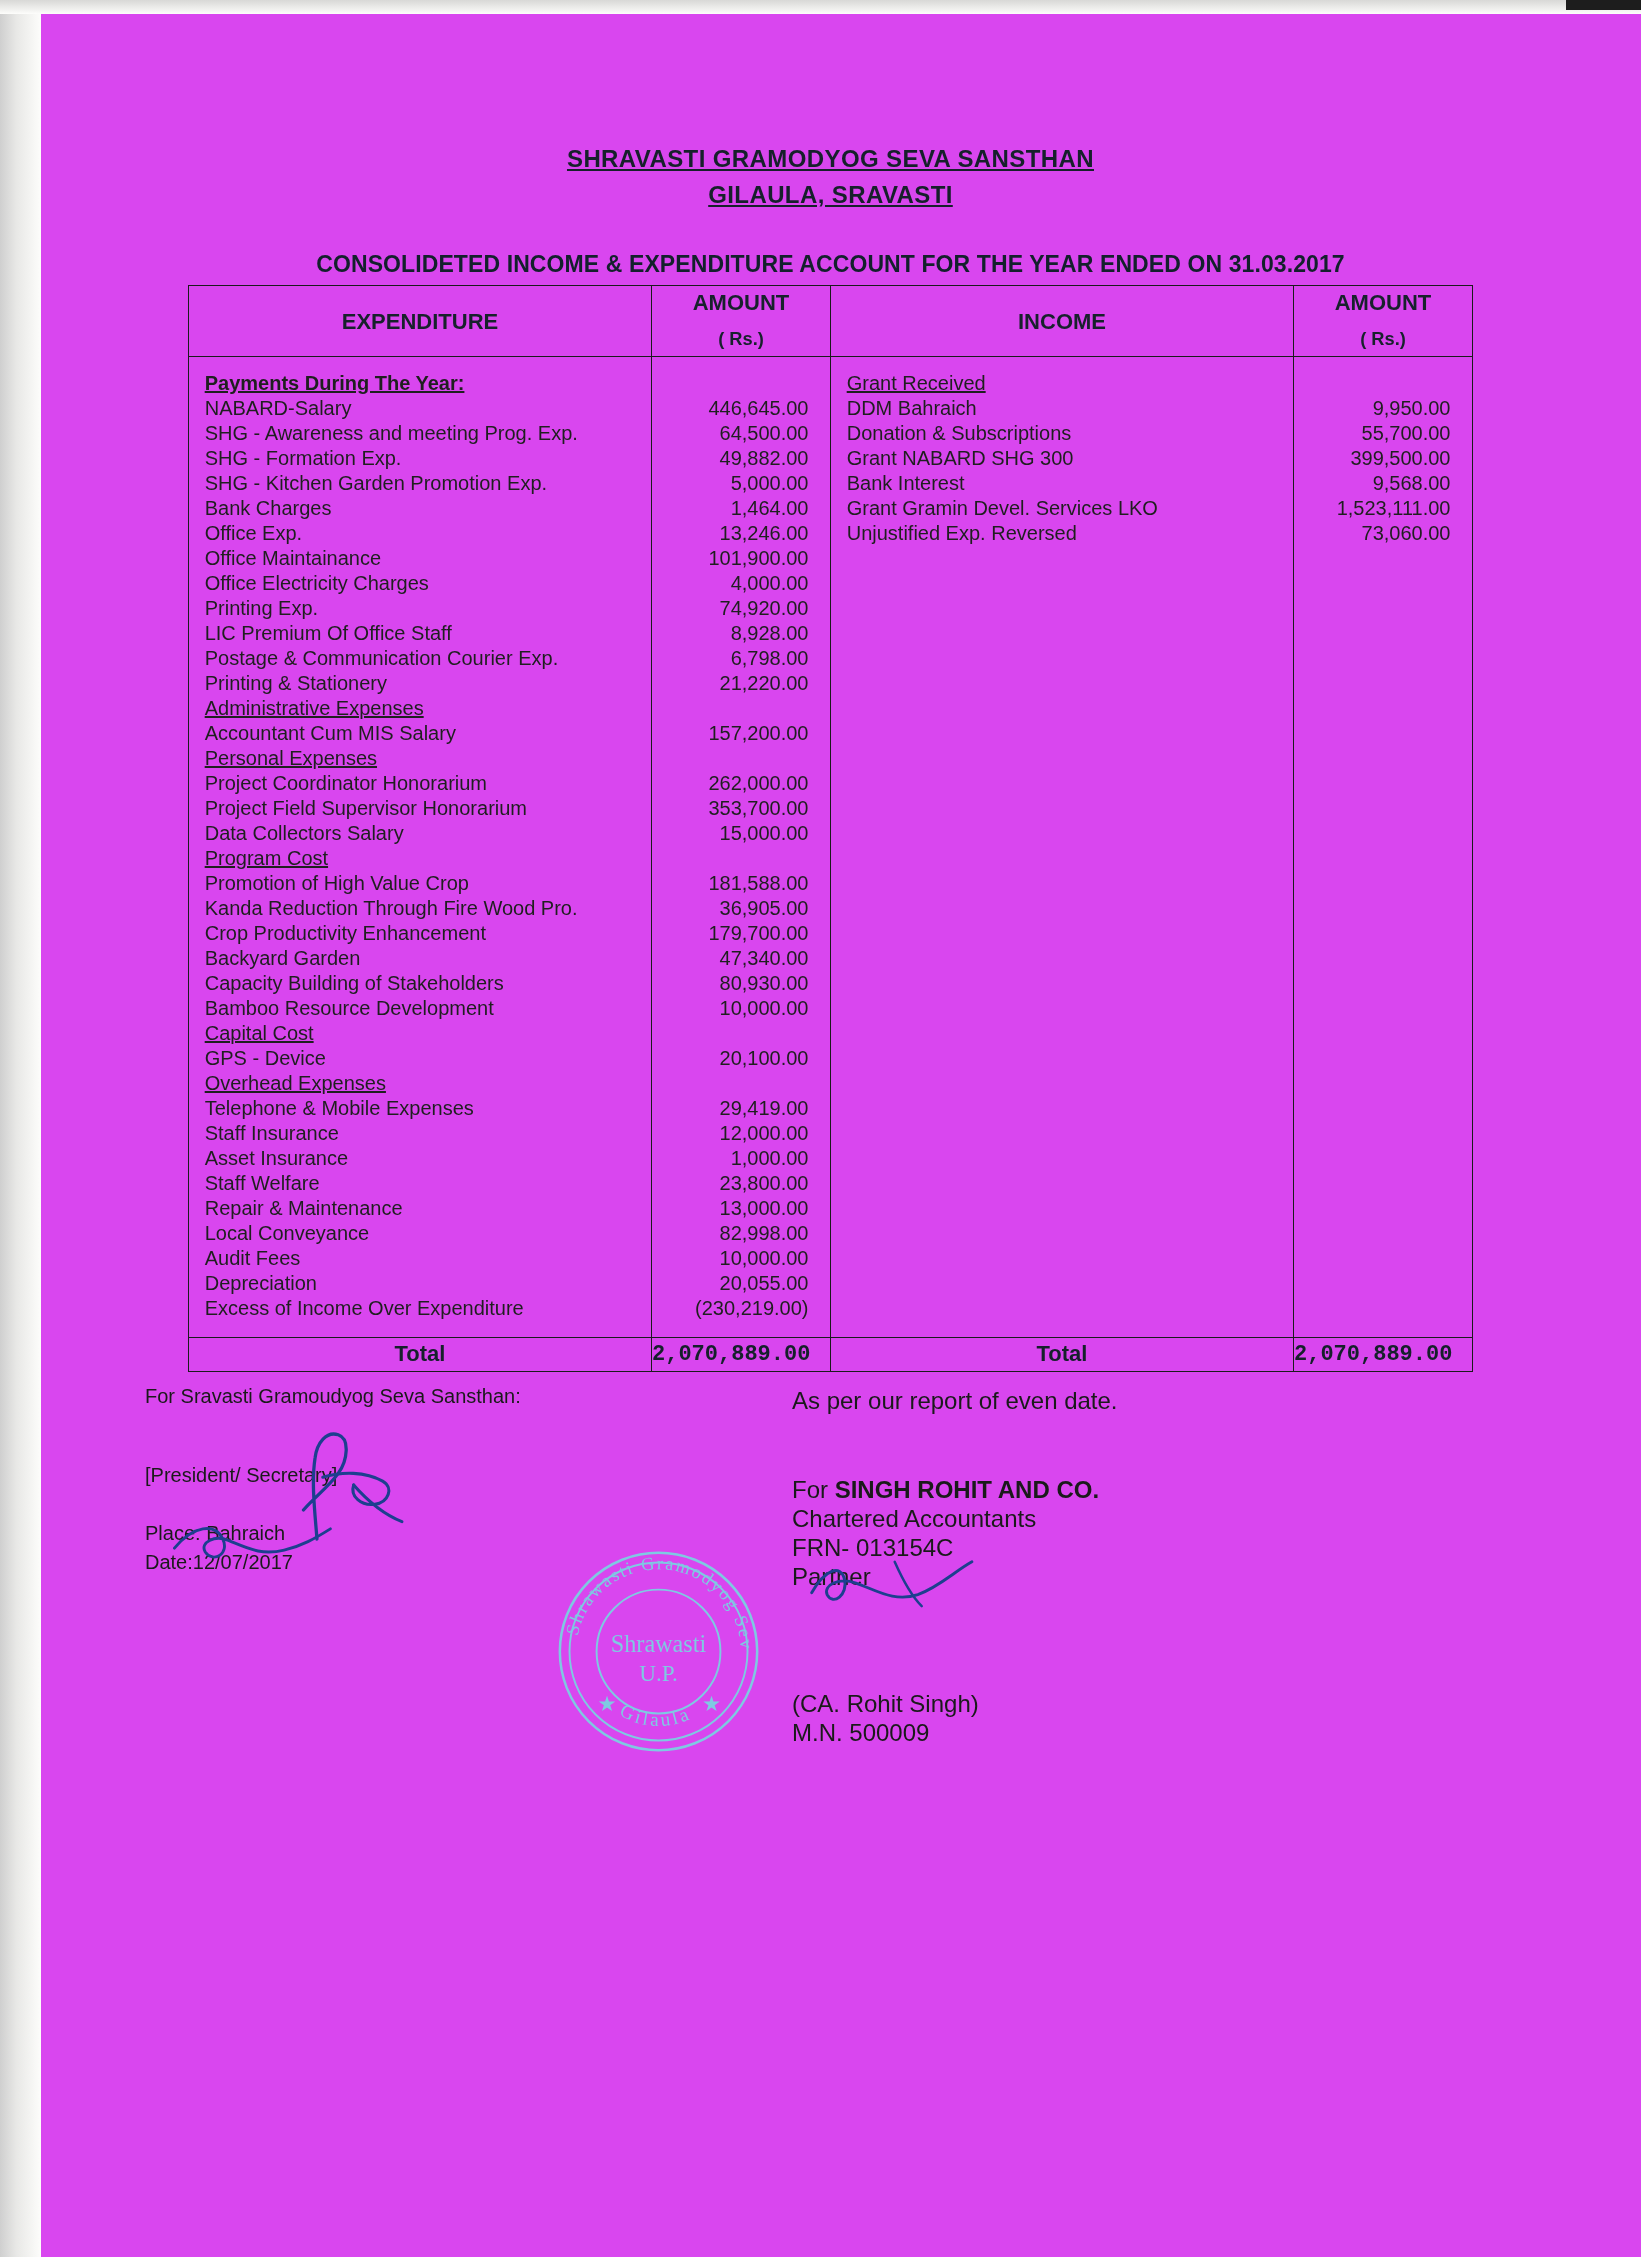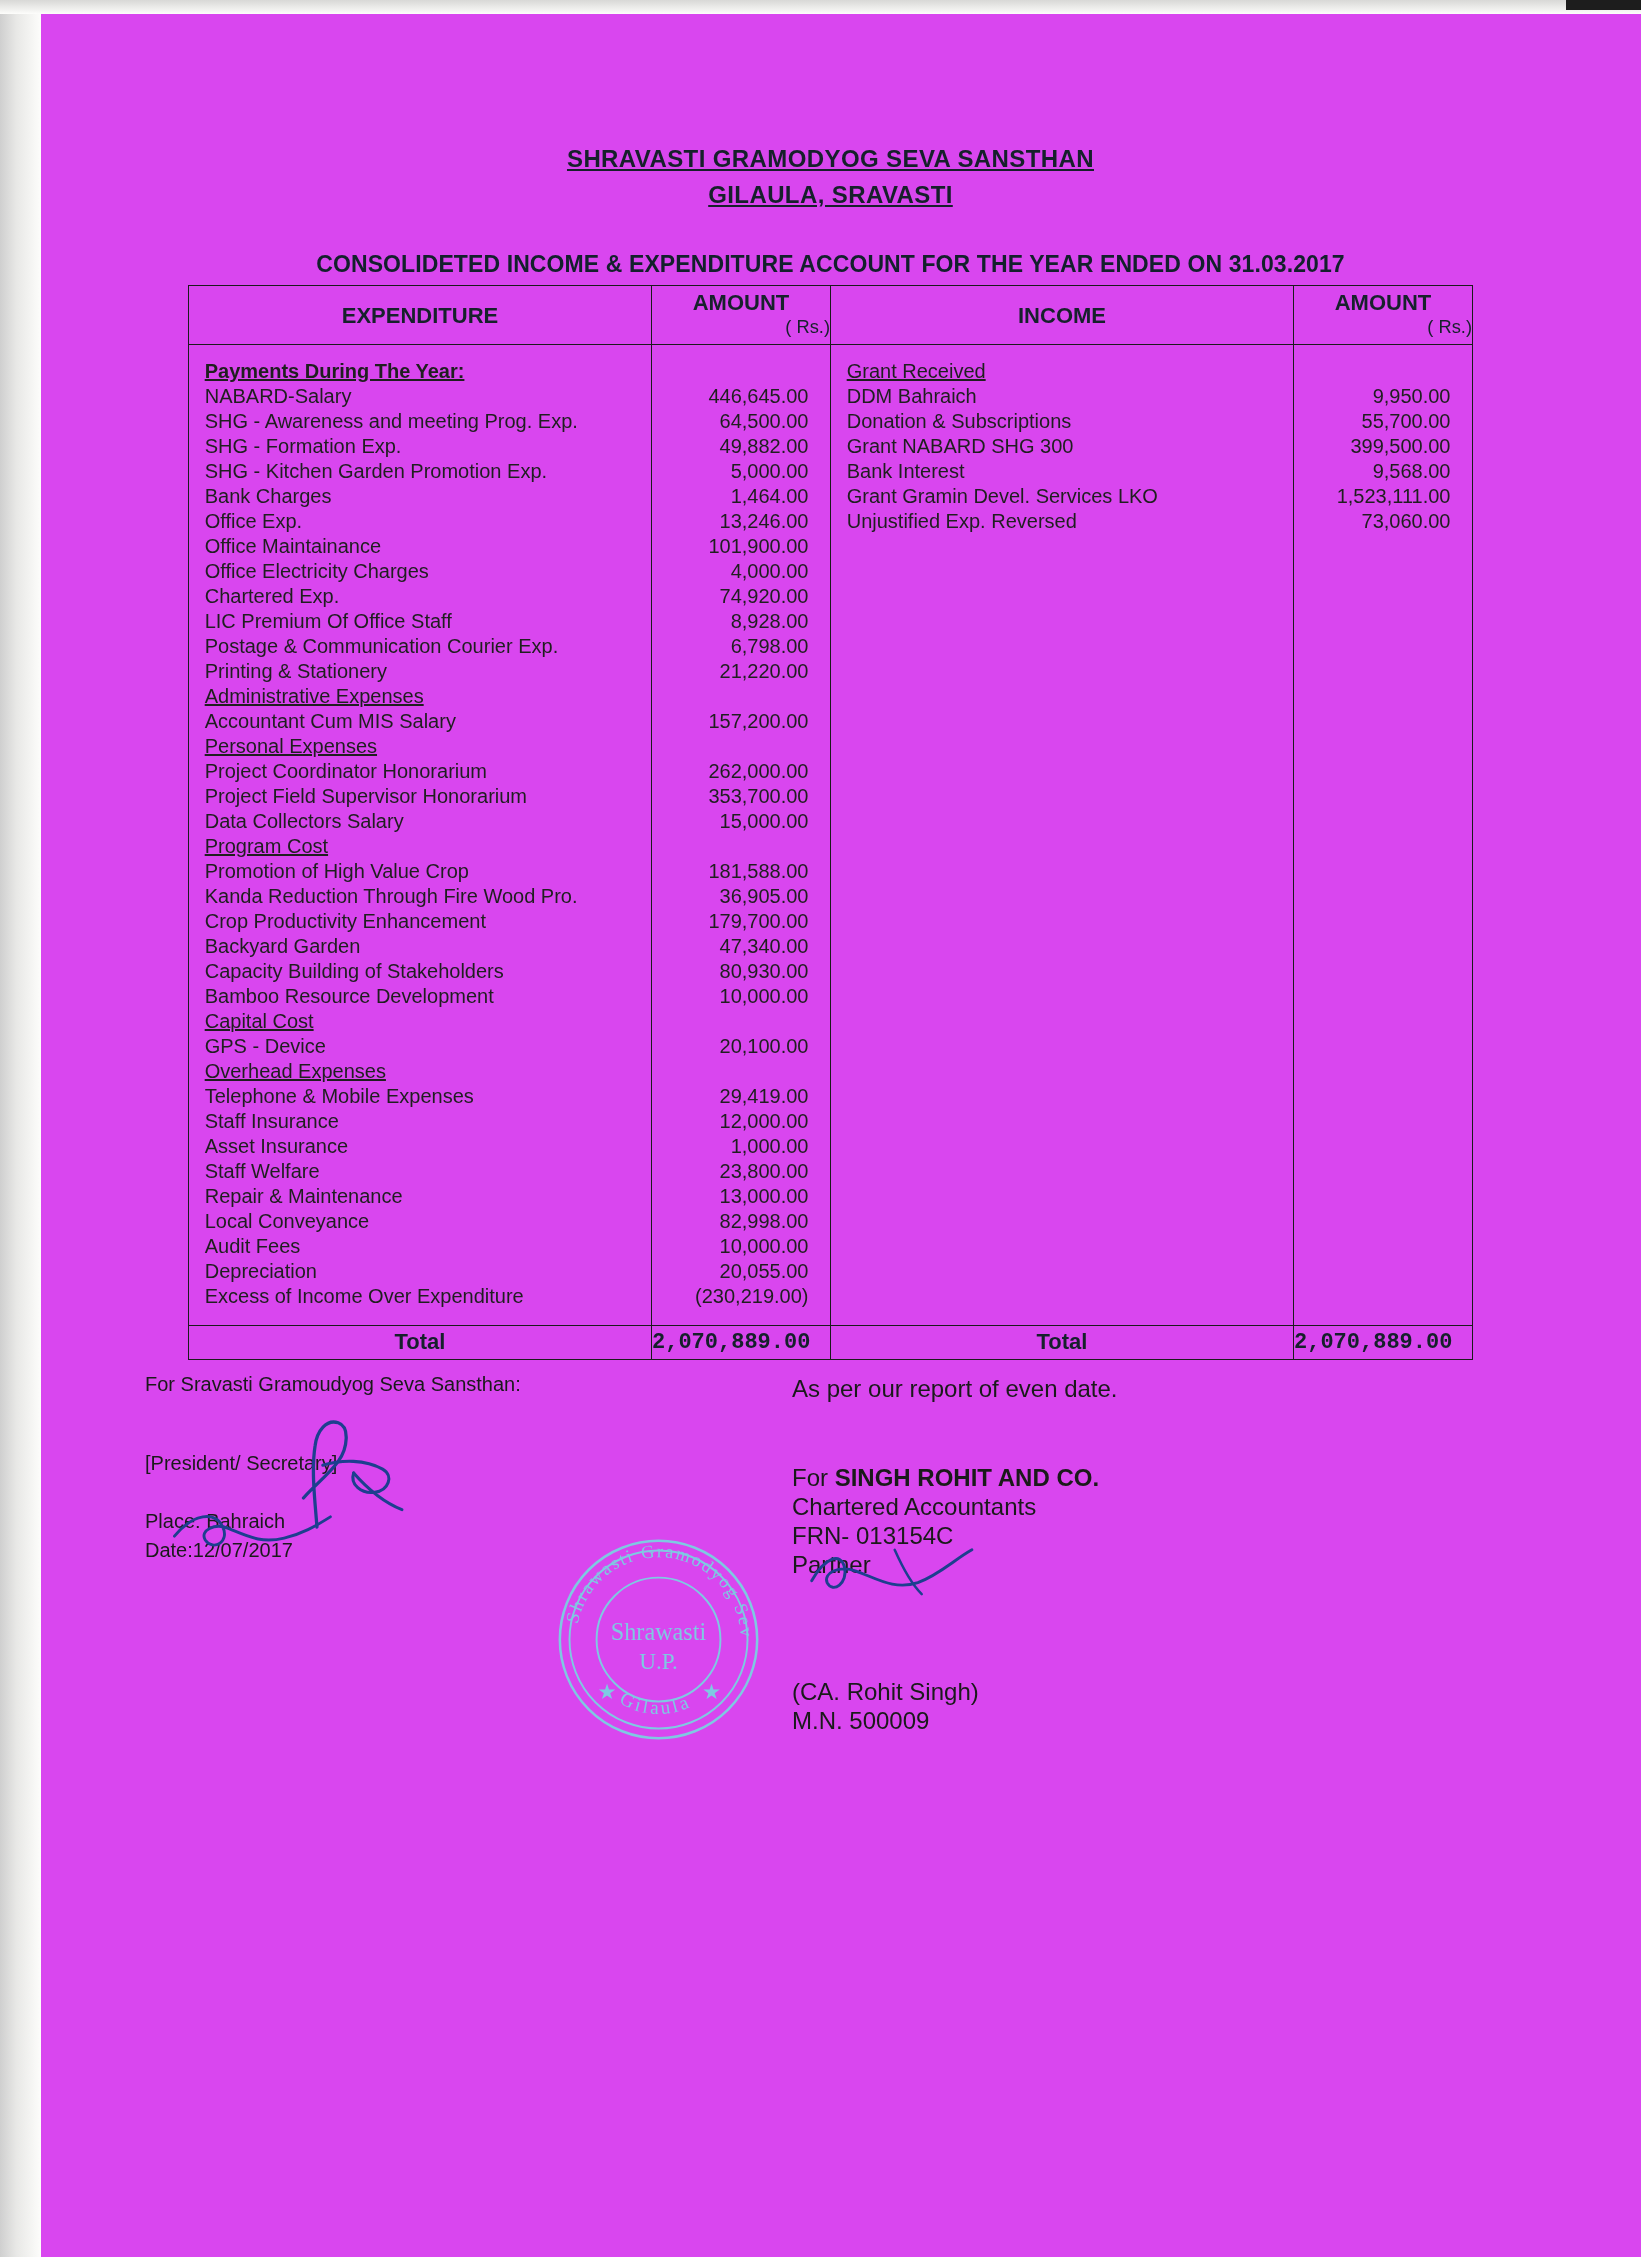--- a/index.html
+++ b/index.html
@@ -86,23 +86,24 @@
   }
   table.ie th {
     font-size: 22px;
     font-weight: bold;
     text-align: center;
     padding: 3.9px 0 1.9px 0;
     color: #17212c;
   }
   .rs-line {
     font-size: 18.3px;
-    font-weight: normal;
-    text-align: right;
+    font-weight: bold;
+    text-align: center;
     padding-bottom: 3.9px;
+    margin-top: 12px;
   }
   .col-desc { width: 463px; }
   .col-amt  { width: 179px; }
   td.body-cell {
     vertical-align: top;
     padding: 0;
   }
   ul.lines {
     list-style: none;
     margin: 8px;
@@ -240,21 +241,21 @@
             <ul class="lines desc" id="exp-desc">
                 <li class="heading">Payments During The Year:</li>
                 <li>NABARD-Salary</li>
                 <li>SHG - Awareness and meeting Prog. Exp.</li>
                 <li>SHG - Formation Exp.</li>
                 <li>SHG - Kitchen Garden Promotion Exp.</li>
                 <li>Bank Charges</li>
                 <li>Office Exp.</li>
                 <li>Office Maintainance</li>
                 <li>Office Electricity Charges</li>
-                <li>Chartered Exp.</li>
+                <li>Printing Exp.</li>
                 <li>LIC Premium Of Office Staff</li>
                 <li>Postage &amp; Communication Courier Exp.</li>
                 <li>Printing &amp; Stationery</li>
                 <li class="sub">Administrative Expenses</li>
                 <li>Accountant Cum MIS Salary</li>
                 <li class="sub">Personal Expenses</li>
                 <li>Project Coordinator Honorarium</li>
                 <li>Project Field Supervisor Honorarium</li>
                 <li>Data Collectors Salary</li>
                 <li class="sub">Program Cost</li>

